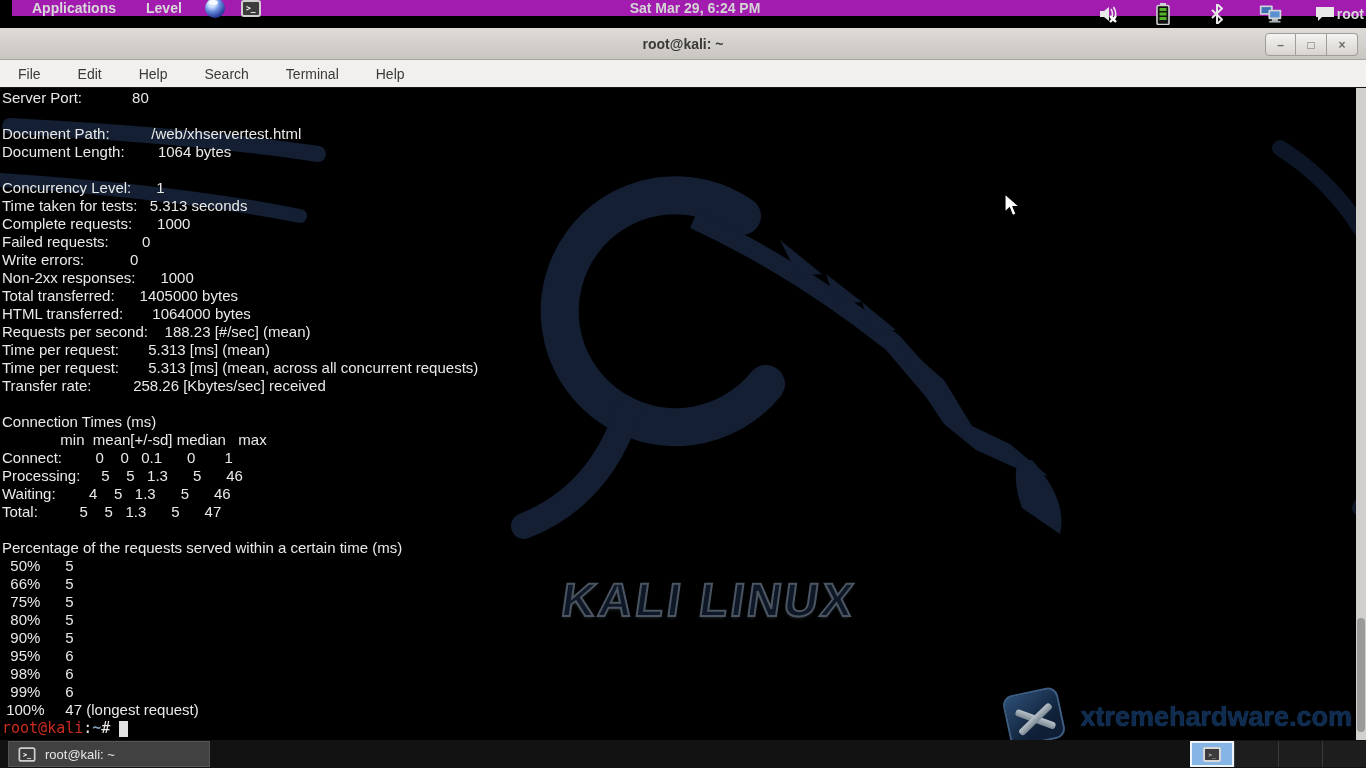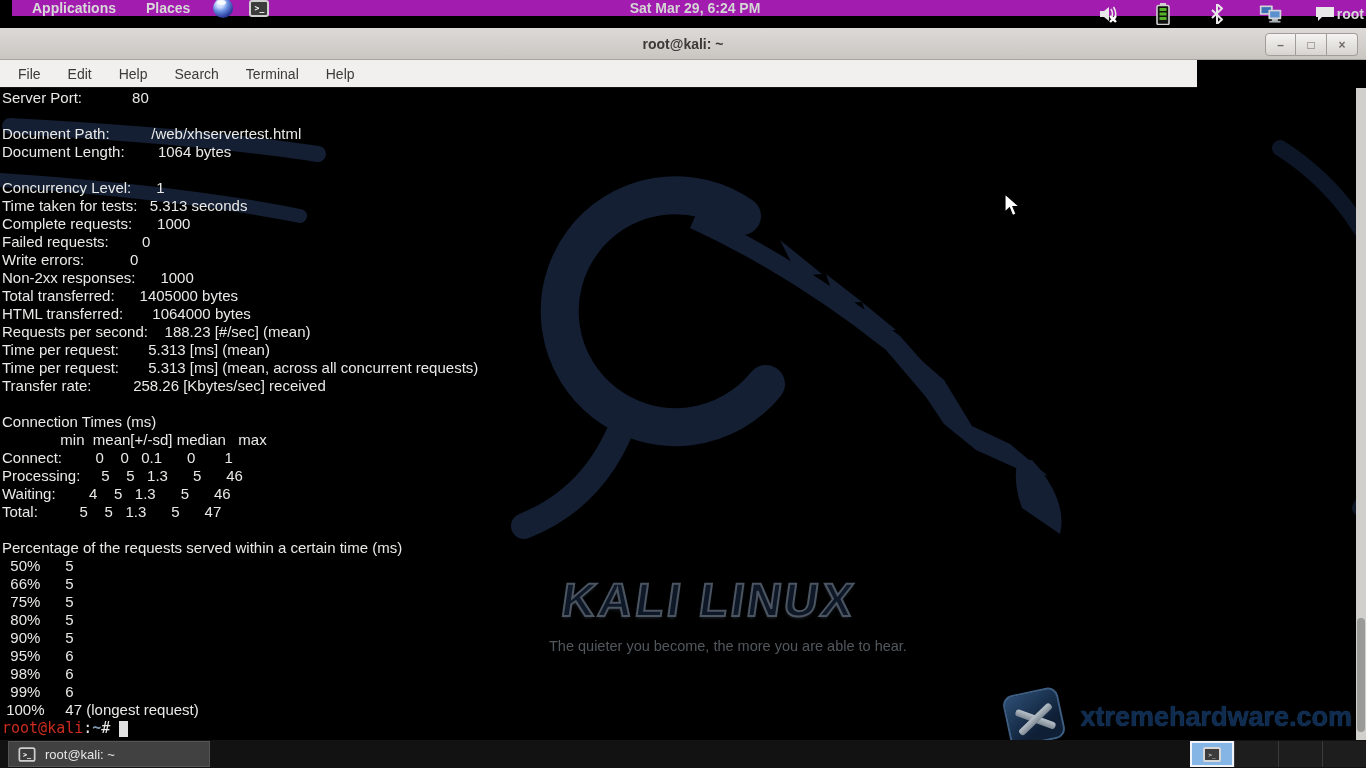--- a/index.html
+++ b/index.html
@@ -31,22 +31,22 @@
     display:flex; align-items:center; justify-content:center; }
   .title-text { font-size:14px; font-weight:bold; color:#3b3a37; }
   .win-controls { position:absolute; right:8px; top:5px; display:flex; }
   .win-btn { width:31px; height:23px; background:linear-gradient(#f4f3f1, #d7d4d0);
     border:1px solid #a29d98; border-left-width:0; color:#6e6b67; font-size:12px; font-weight:bold;
     display:flex; align-items:center; justify-content:center; cursor:default; }
   .win-btn:first-child { border-left-width:1px; border-radius:4px 0 0 4px; }
   .win-btn:last-child { border-radius:0 4px 4px 0; }
 
   
-  .menubar { position:absolute; top:60px; left:0; width:1197px; height:28px; background:#f1f0ee;
-    border-bottom:1px solid #151515; display:flex; align-items:center; gap:3px; padding-left:6px; }
+  .menubar { position:absolute; top:60px; left:0; width:1366px; height:28px; background:#f1f0ee;
+    border-bottom:1px solid #151515; display:flex; align-items:center; gap:13px; padding-left:6px; }
   .menu-item { font-size:14px; color:#3a3a3a; padding:4px 12px; cursor:default; }
 
   
   .terminal { position:absolute; top:88px; left:0; width:1366px; height:652px; background:#000; overflow:hidden; }
   .term-text { position:absolute; top:1px; left:2px; z-index:5;
     font-family:Liberation Sans, sans-serif; font-size:15px; line-height:18px;
     color:#e9e9e7; white-space:pre; }
   .prompt-line { position:absolute; top:631px; left:2px; z-index:5;
     font-family:"DejaVu Sans Mono", monospace; font-size:15px; line-height:18px; white-space:pre; color:#e9e9e7; }
   .p-user { color:#cc2b20; font-weight:normal; }
@@ -91,21 +91,21 @@
   .mouse-cursor { position:absolute; left:1003px; top:193px; z-index:40; }
 </style>
 </head>
 <body>
 
 <div class="stage">
 
   <div class="top-panel">
     <div class="top-left">
       <span class="panel-menu">Applications</span>
-      <span class="panel-menu">Places</span>
+      <span class="panel-menu">Level</span>
       <span class="launcher">
           <span class="browser-ball"></span>
         </span>
       <span class="launcher">
           <span class="term-glyph">&gt;_</span>
         </span>
     </div>
     <div class="top-clock">Sat Mar 29,  6:24 PM</div>
     <div class="top-right">
       <span class="sicon">
@@ -182,21 +182,20 @@
         <path d="M 698 122 Q 810 178 900 248 L 930 282 Q 948 310 956 346 L 932 316 L 886 262 Q 790 186 690 140 Z"></path>
         <path d="M 780 152 L 822 186 L 798 188 Z"></path>
         <path d="M 826 186 L 862 214 L 836 216 Z"></path>
         <path d="M 862 214 L 896 242 L 872 244 Z"></path>
         <path d="M 898 252 L 944 292 L 972 338 L 1010 356 L 1048 388 L 1016 380 L 976 362 L 944 336 L 920 300 Z"></path>
         <path d="M 1032 372 Q 1068 412 1060 446 L 1022 420 Q 1012 392 1018 372 Z"></path>
       </g>
     </svg>
 
     <div class="kali-wordmark">KALI LINUX</div>
-    <div class="kali-tagline">The quieter you become, the more you are able to hear.</div>
 
     <div class="xh-mark">
       <span class="xh-logo"></span>
       <span class="xh-text">xtremehardware.com</span>
     </div>
 
     <pre class="term-text">Server Port:            80
 
 Document Path:          /web/xhservertest.html
 Document Length:        1064 bytes

